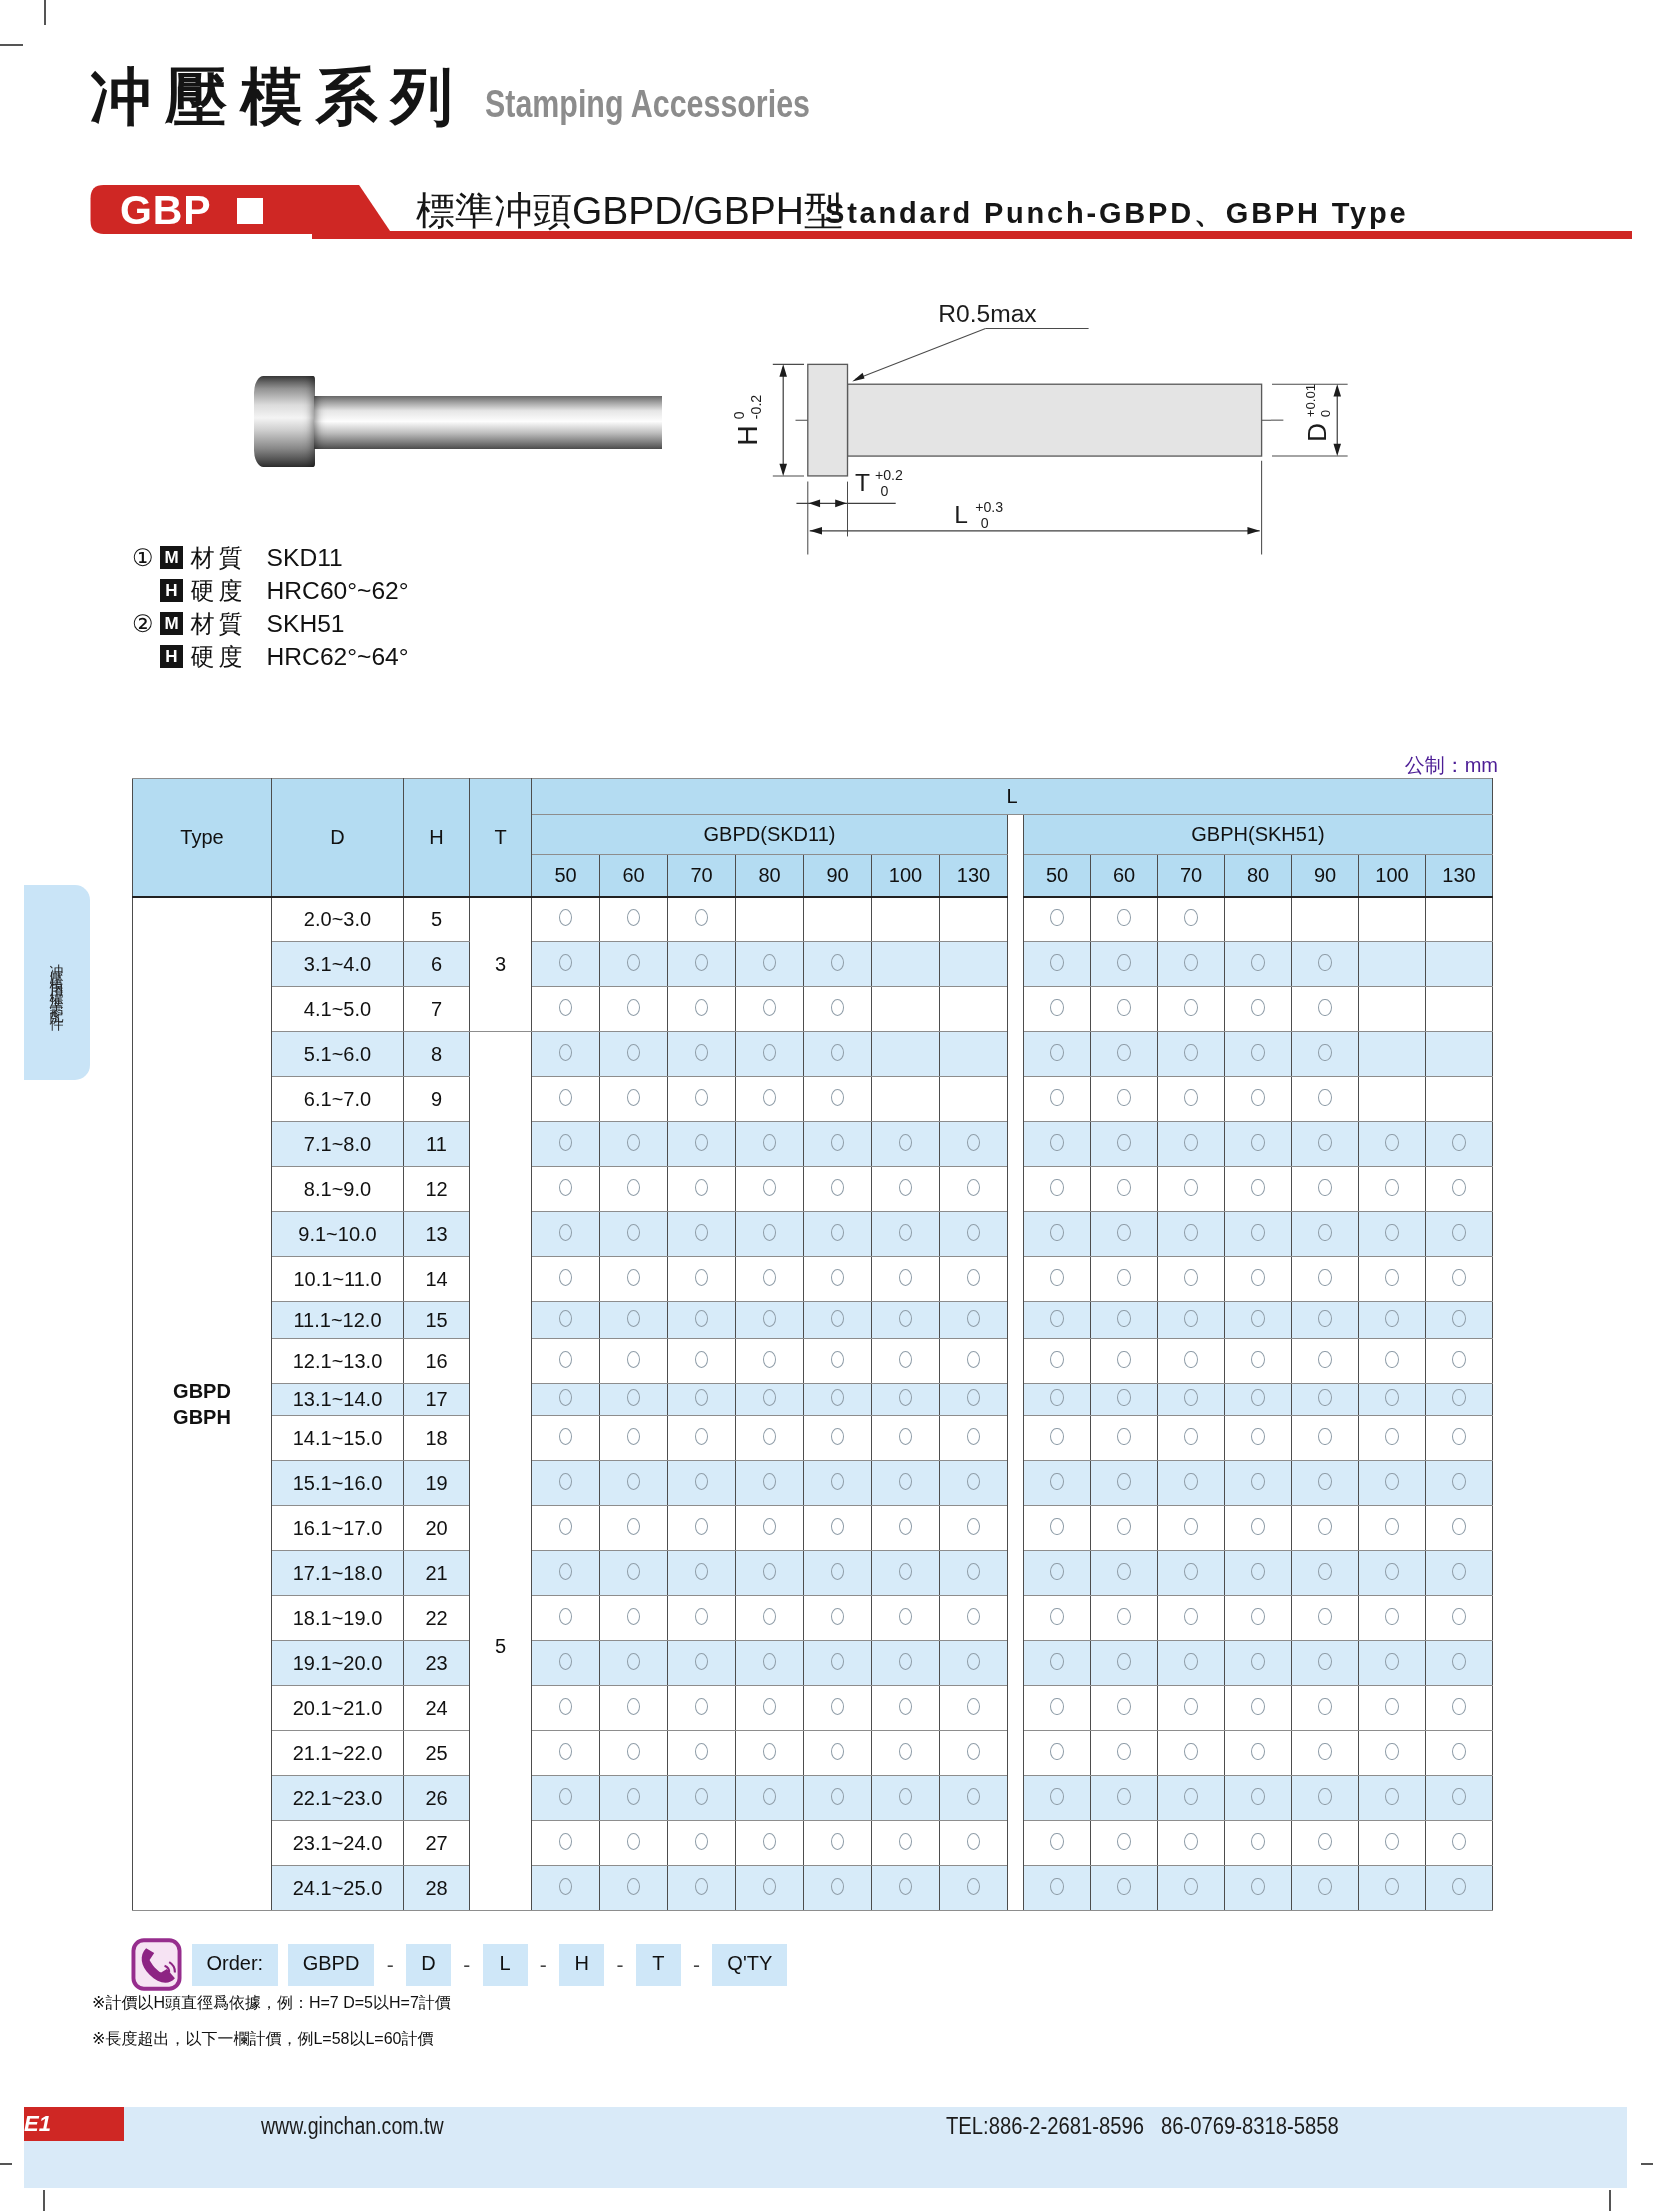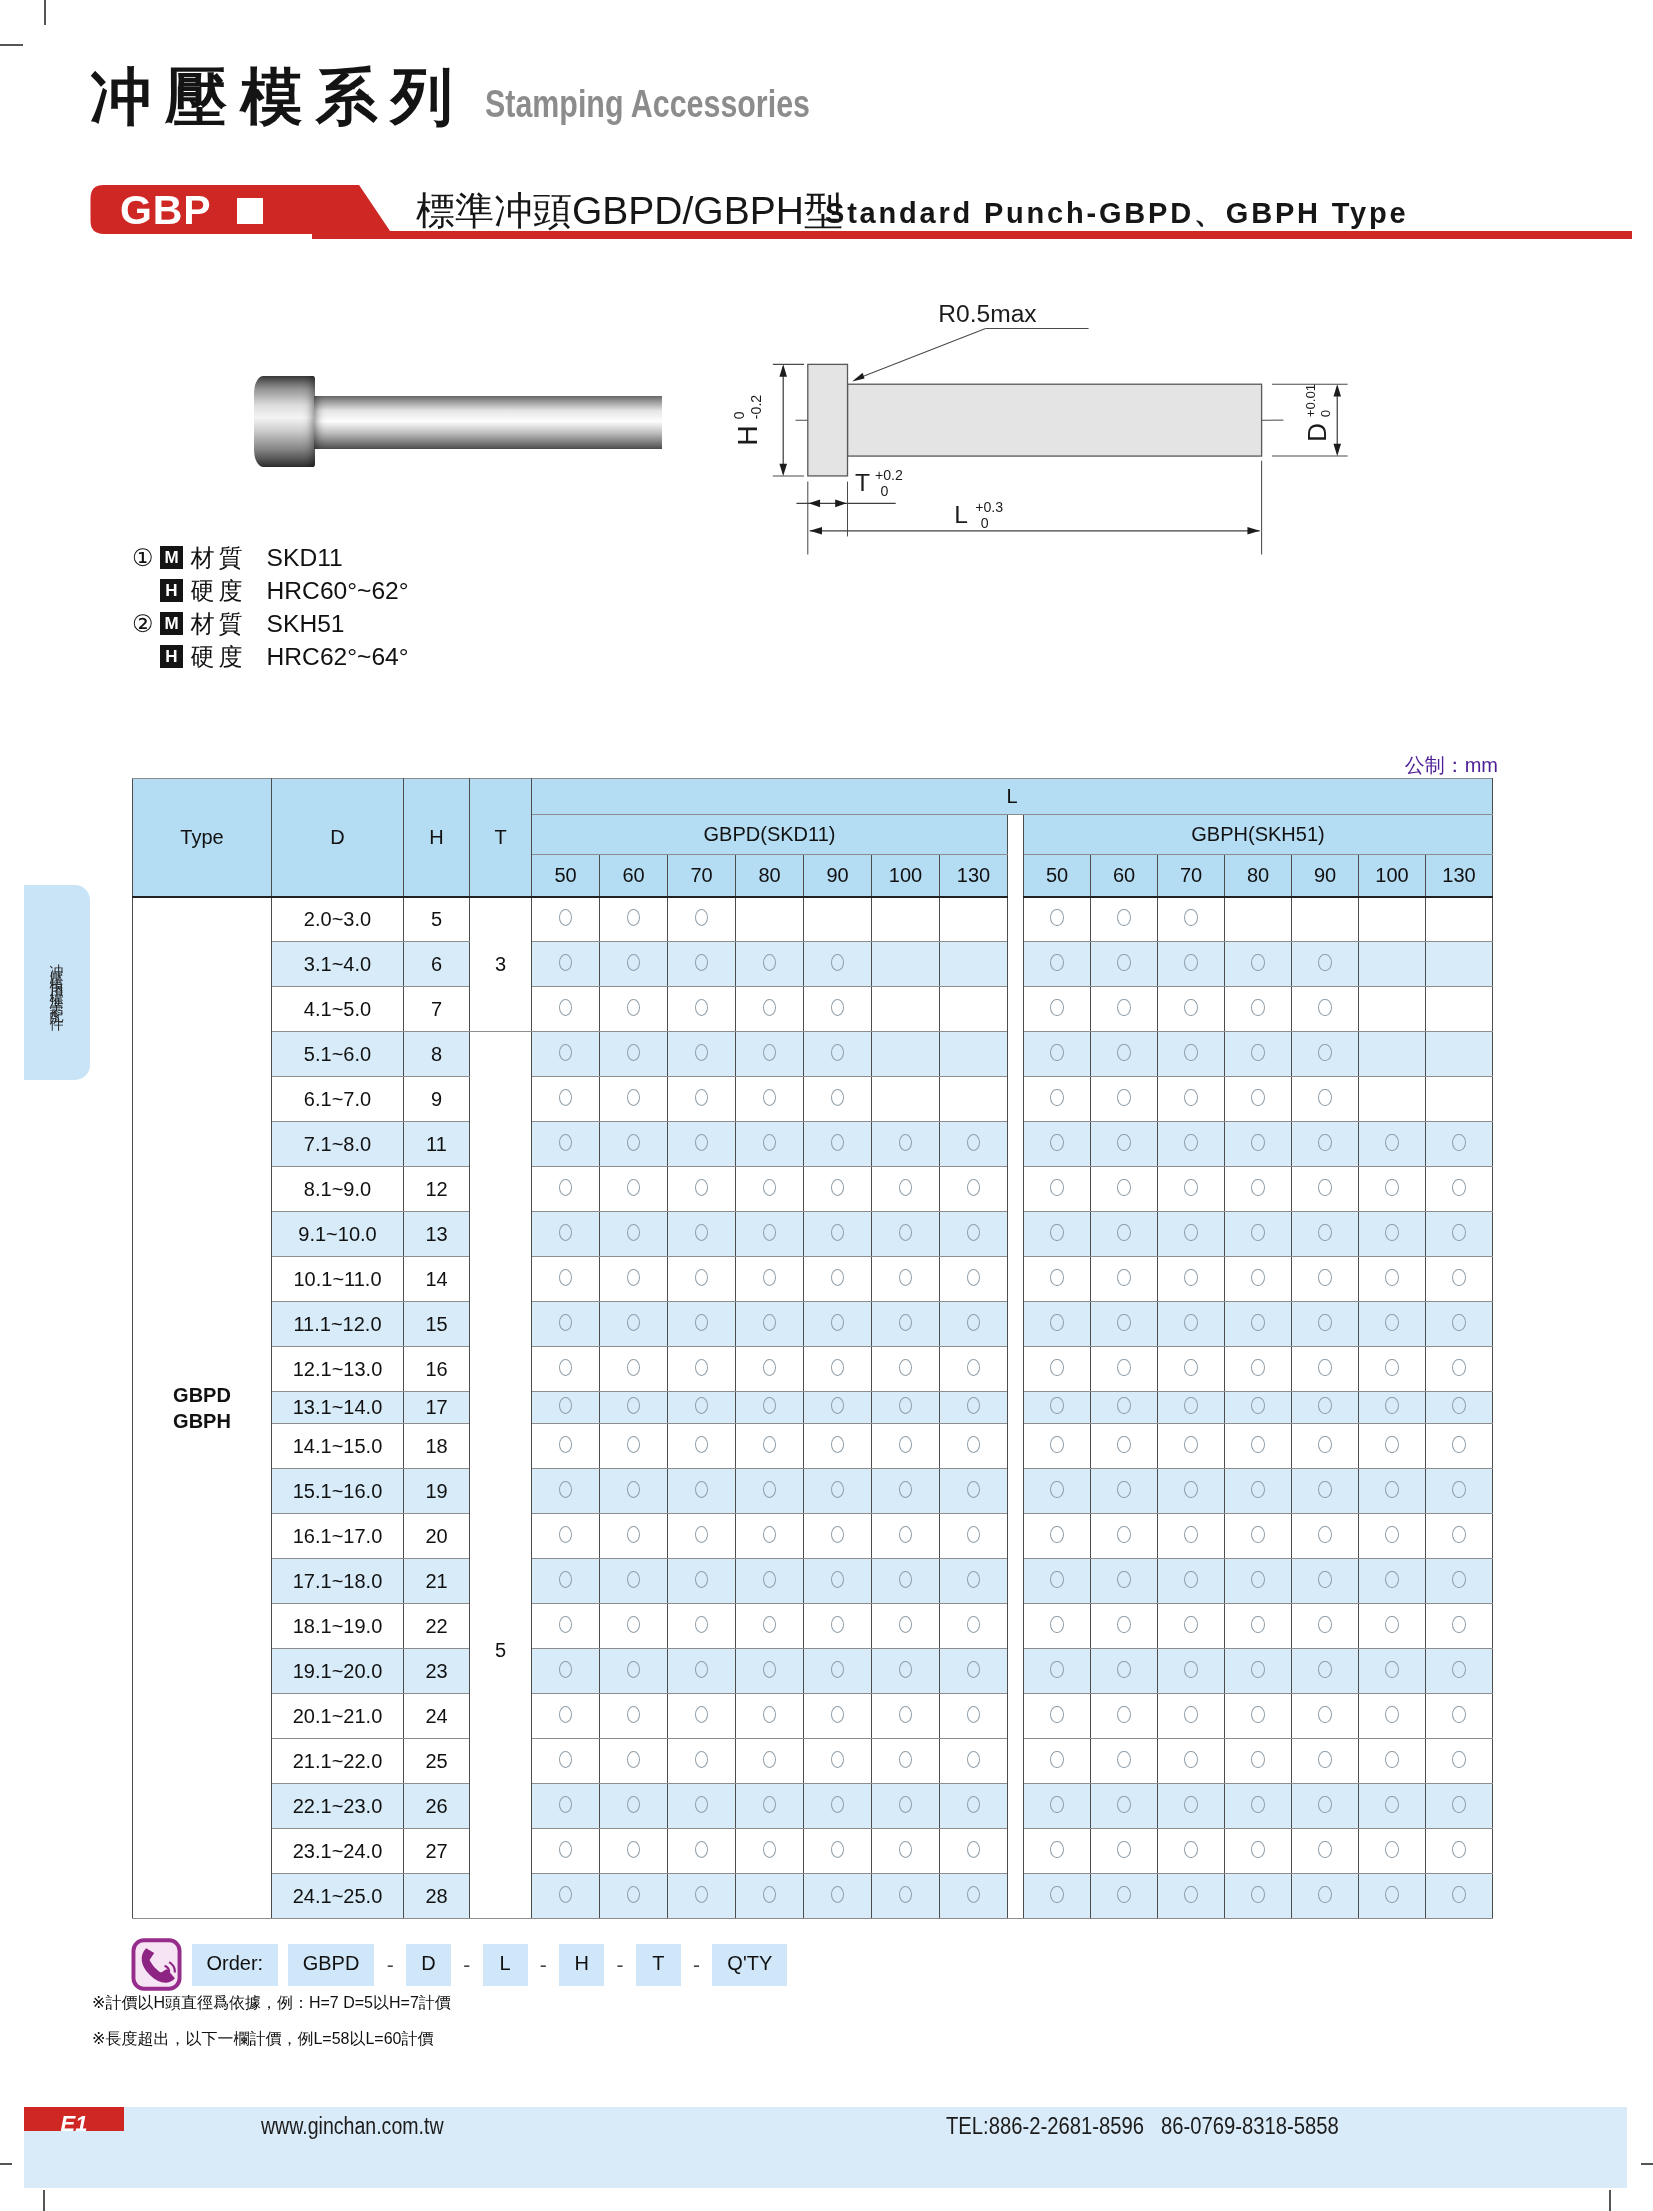--- a/index.html
+++ b/index.html
@@ -83,22 +83,22 @@
   #phone-chip{width:51px; height:53px;}
   .chip{display:inline-block; background:var(--chip-blue); height:42px; line-height:38px; padding:0 15px; min-width:45px; text-align:center; font-size:20px; color:#111;}
   .dash{font-size:21px; color:#444; margin:0 2.8px;}
 
   
   .note{position:absolute; left:92px; font-size:16px; color:#101010; white-space:nowrap;}
   #note-1{top:1993px;} #note-2{top:2029px;}
 
   
   #footer-bar{position:absolute; left:24px; top:2107px; width:1603px; height:81px; background:var(--footer-blue);}
-  #footer-code{position:absolute; left:24px; top:2107px; width:100px; height:24px; background:var(--brand-red);
-    color:#fff; font-weight:bold; font-style:italic; font-size:22px; text-align:center; line-height:34px;}
+  #footer-code{position:absolute; left:24px; top:2107px; width:100px; height:34px; background:var(--brand-red);
+    color:#fff; font-weight:bold; font-style:italic; font-size:22px; line-height:34px;}
   #footer-site{position:absolute; left:261px; top:2113px; font-size:23px; color:#1b1b1b; transform:scaleX(.85); transform-origin:left top; white-space:pre;}
   #footer-tel{position:absolute; left:946px; top:2113px; font-size:23px; color:#1b1b1b; transform:scaleX(.88); transform-origin:left top; white-space:pre;}
 </style>
 </head>
 <body>
 
 <div id="page">
 
   <div class="cropmark" style="left:44px;top:0;width:1.9px;height:24.6px;"></div>
   <div class="cropmark" style="left:0;top:44px;width:23px;height:1.9px;"></div>
@@ -416,21 +416,21 @@
           <td class="c"><span class="circ"></span></td>
           <td class="c"><span class="circ"></span></td>
           <td class="c"><span class="circ"></span></td>
           <td class="c"><span class="circ"></span></td>
           <td class="c"><span class="circ"></span></td>
           <td class="c"><span class="circ"></span></td>
           <td class="c"><span class="circ"></span></td>
           <td class="c"><span class="circ"></span></td>
           <td class="c"><span class="circ"></span></td>
         </tr>
-        <tr class="shaded" style="height: 45px;">
+        <tr class="shaded" style="height: 37px;">
           <td class="dcell">11.1~12.0</td>
           <td class="hvcell">15</td>
           <td class="c"><span class="circ"></span></td>
           <td class="c"><span class="circ"></span></td>
           <td class="c"><span class="circ"></span></td>
           <td class="c"><span class="circ"></span></td>
           <td class="c"><span class="circ"></span></td>
           <td class="c"><span class="circ"></span></td>
           <td class="c"><span class="circ"></span></td>
           <td class="c"><span class="circ"></span></td>

